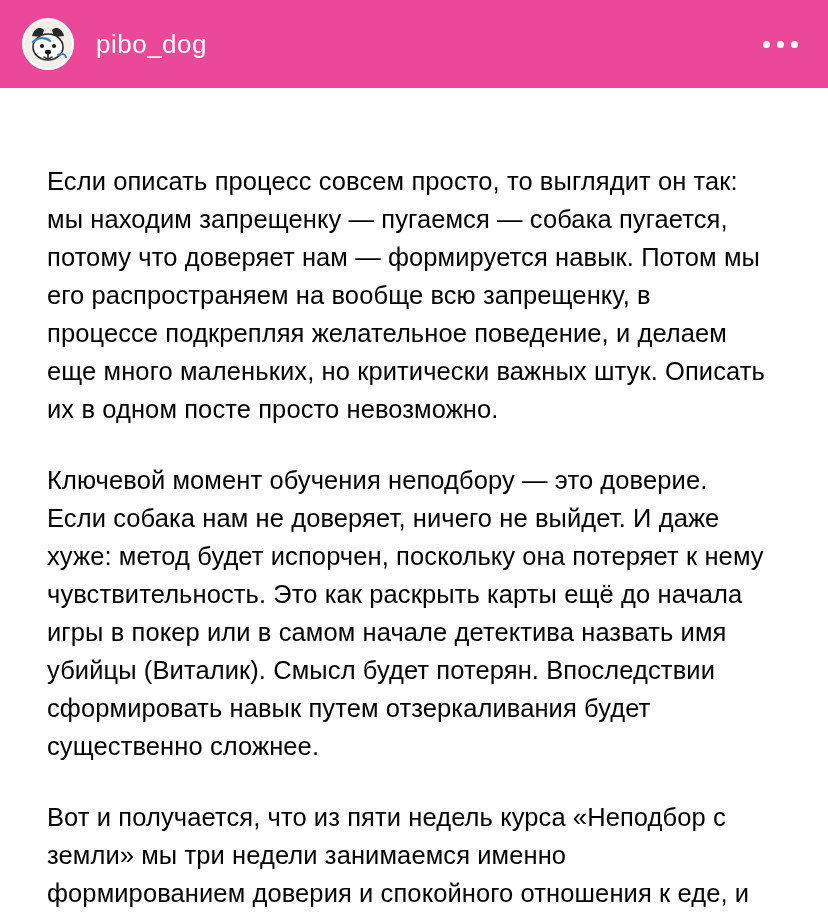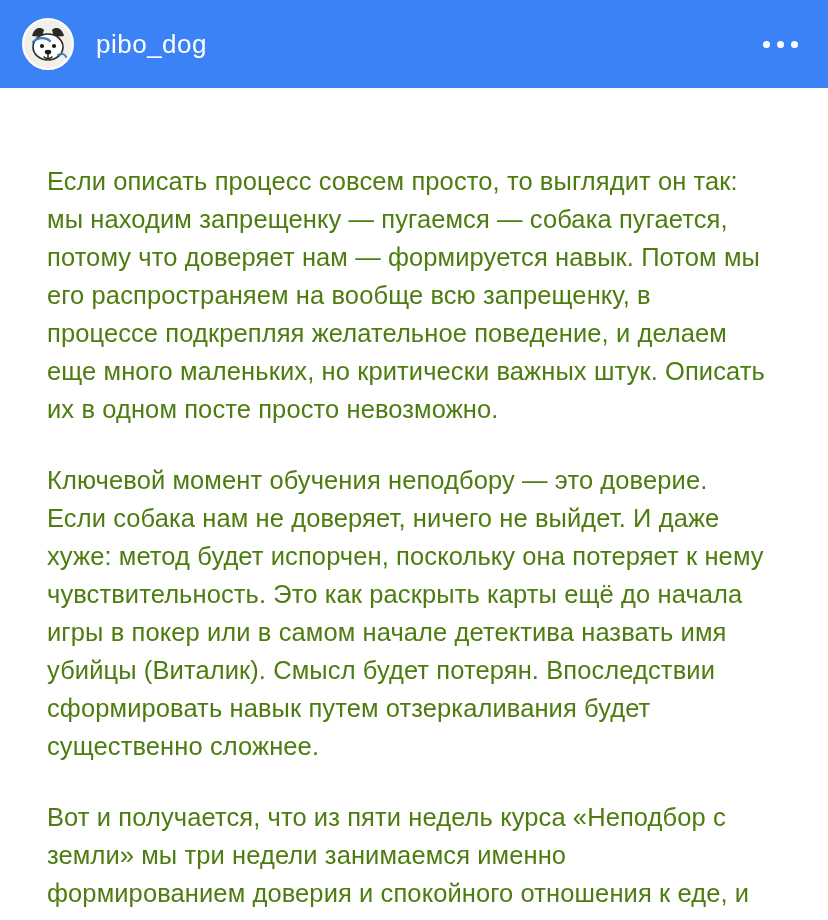--- a/index.html
+++ b/index.html
@@ -12,21 +12,21 @@
     height: 920px;
     overflow: hidden;
     font-family: "Liberation Sans", sans-serif;
     color: #000000;
   }
 
   
   .header {
     width: 828px;
     height: 88px;
-    background: #3b82f6;
+    background: #ec4899;
     display: flex;
     align-items: center;
     box-sizing: border-box;
     padding: 0 26px 0 22px;
   }
 
   .avatar {
     width: 52px;
     height: 52px;
     border-radius: 50%;
@@ -72,21 +72,21 @@
   
   .post-body {
     box-sizing: border-box;
     padding: 74px 62px 0 47px;
     background: #ffffff;
   }
 
   .paragraph {
     font-size: 25.5px;
     line-height: 38px;
-    color: #4d7c0f;
+    color: #000000;
     margin: 0 0 33px 0;
     text-align: left;
     font-family: "Liberation Sans", sans-serif;
     letter-spacing: 0.1px;
   }
   .paragraph:last-child { margin-bottom: 0; }
 </style>
 </head>
 <body>
 

